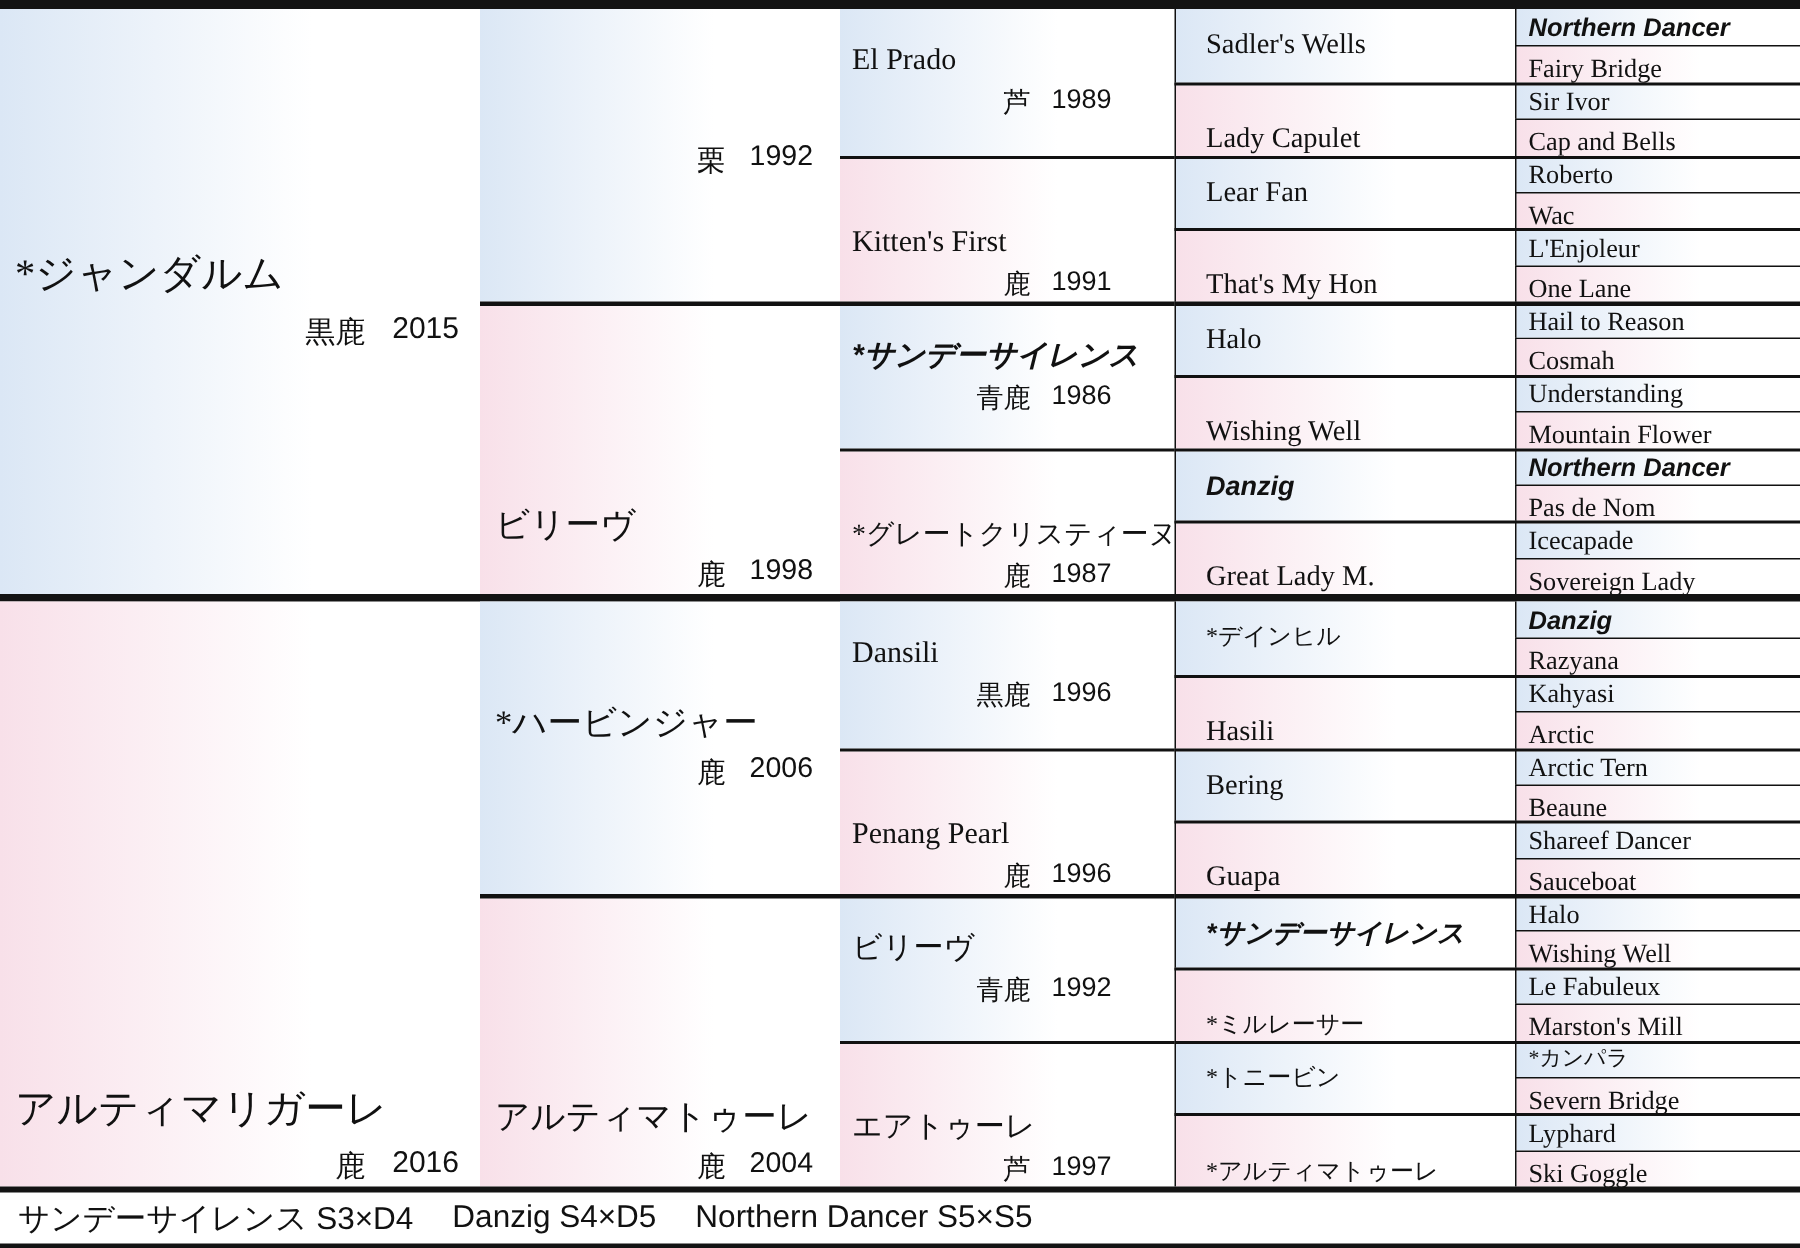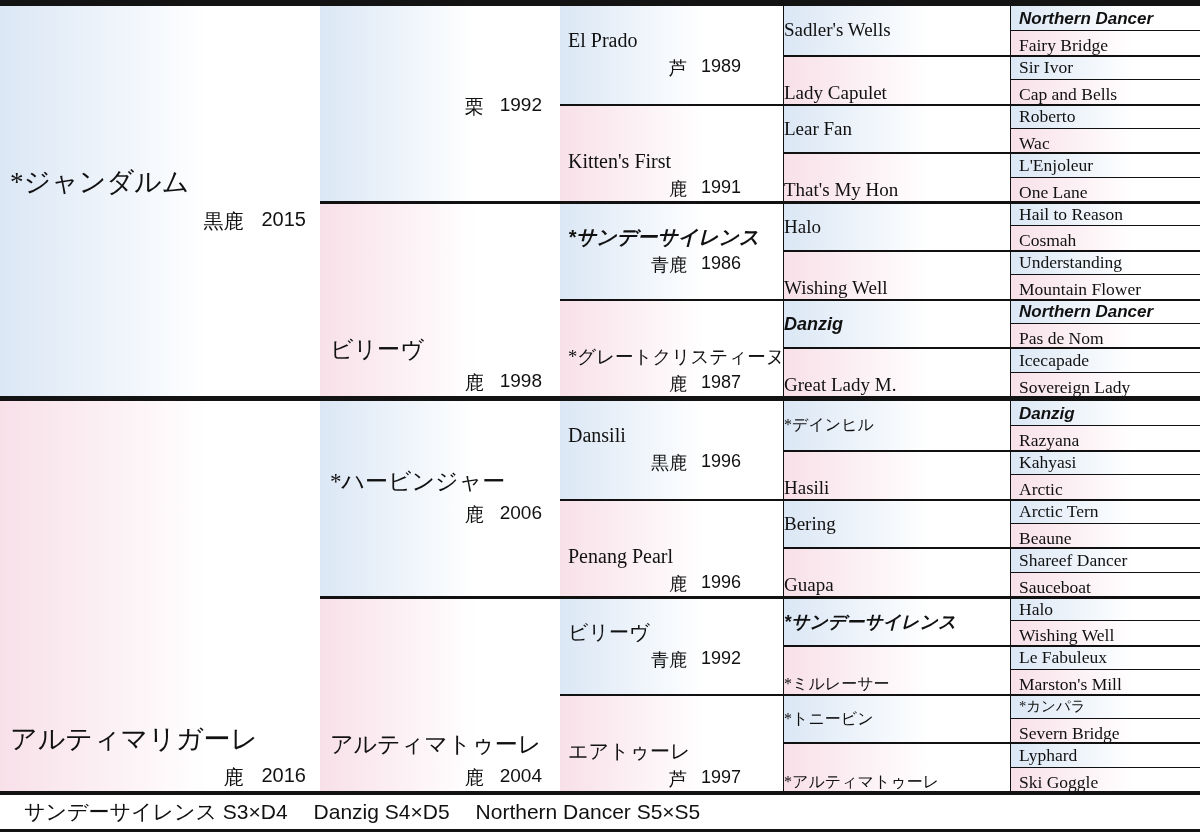--- a/index.html
+++ b/index.html
@@ -17,35 +17,35 @@
   .m{background:linear-gradient(90deg,#dbe7f5 0%,rgba(255,255,255,0) 65%);}
   .f{background:linear-gradient(90deg,#f8e0e9 0%,rgba(255,255,255,0) 65%);justify-content:flex-end;}
   .c4,.c5{border-left:1px solid #111;}
   .bt1{border-top:1px solid #111;}
   .bt2{border-top:2px solid #111;}
   .bt3{border-top:3px solid #111;}
   .nm{padding-left:10px;white-space:nowrap;line-height:1.15;}
   .c1 .nm{font-size:27px;}
   .c2 .nm{font-size:23px;}
   .c3 .nm{font-size:20px;padding-left:8px;}
-  .c4 .nm{font-size:19px;padding-left:0;}
+  .c4 .nm{font-size:19px;padding-left:20px;}
   .c5 .nm{font-size:17.5px;padding-left:8px;line-height:1;}
   .cy{display:flex;justify-content:flex-end;font-family:"Liberation Sans","DejaVu Sans",sans-serif;}
   .cy span{display:inline-block;}
   .c1 .cy{font-size:20px;padding-right:14px;margin-top:9px;gap:18px;}
   .c2 .cy{font-size:19px;padding-right:18px;margin-top:7px;gap:16px;}
   .c3 .cy{font-size:18px;padding-right:42px;margin-top:4px;gap:14px;}
   .em .nm{font-family:"Liberation Sans","DejaVu Sans",sans-serif;font-weight:bold;font-style:italic;}
   .c3.em .nm{font-size:20px;}
   .c4.em .nm{font-size:18px;}
   .c5.em .nm{font-size:17px;}
   .c3.jp .nm{font-size:18.5px;}
   .c4.jp .nm{font-size:16px;}
   .c5.jp .nm{font-size:14.5px;}
-  .footer{flex:none;height:34px;display:flex;align-items:center;gap:26px;padding-left:24px;
+  .footer{flex:none;height:34px;display:flex;align-items:center;gap:26px;padding-left:12px;
           font-family:"Liberation Sans","DejaVu Sans",sans-serif;font-size:21px;color:#111;}
 </style>
 </head>
 <body>
 
 <div id="page">
   <div class="bar top"></div>
 
   <section class="half">
     <div class="cell c1 m" style="grid-area:1/1/17/2">

